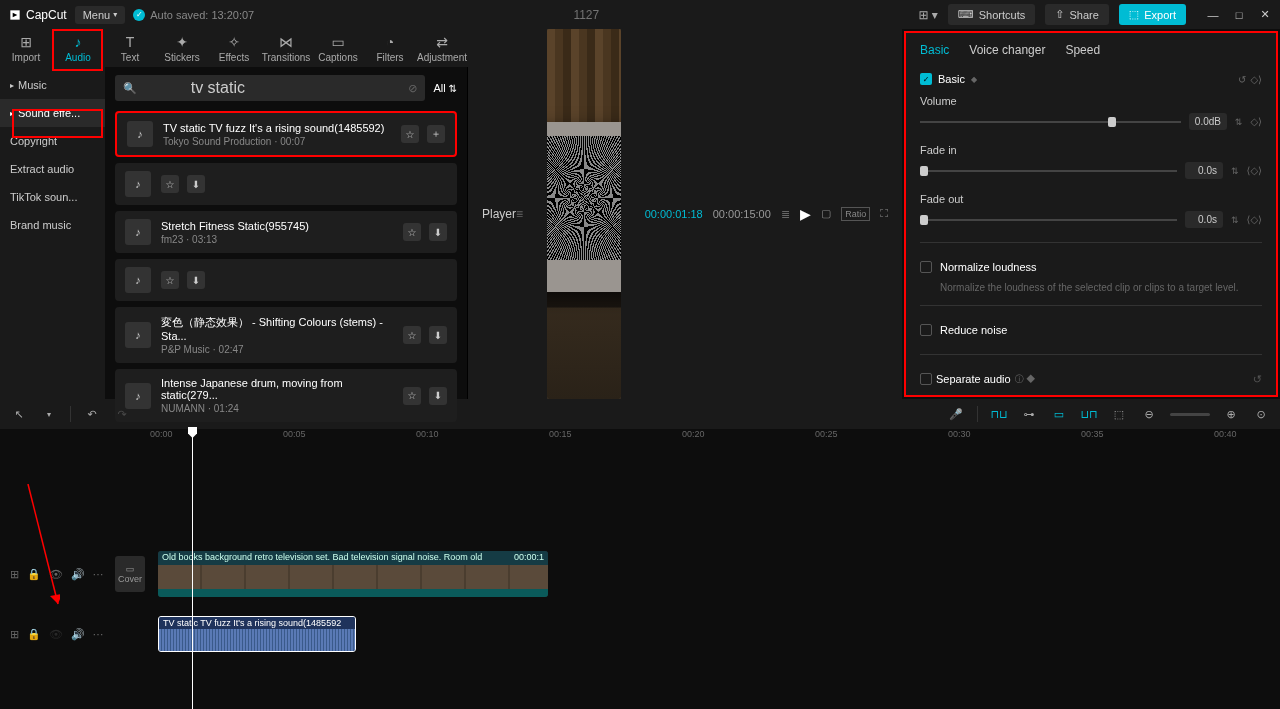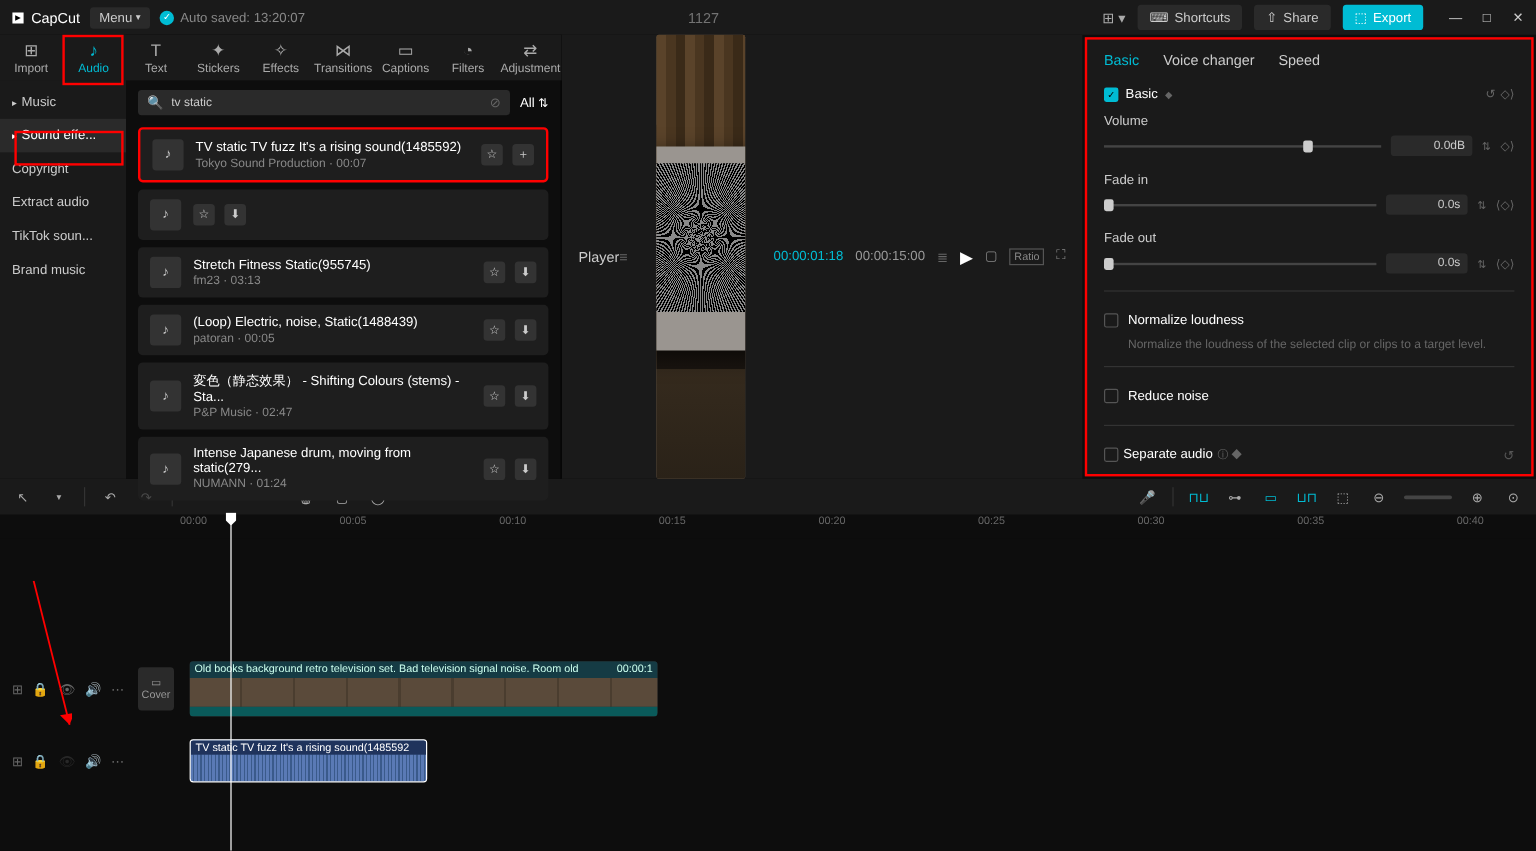--- a/index.html
+++ b/index.html
@@ -22,21 +22,21 @@
 .tab-item { flex: none; width: 52px; display: flex; flex-direction: column; align-items: center; justify-content: center; gap: 2px; font-size: 10px; color: #aaa; cursor: pointer; }
 .tab-item.active { color: #00bcd4; }
 .tab-icon { font-size: 14px; }
 .sidebar-fixed { width: 105px; background: #1a1a1a; padding-top: 42px; }
 .sidebar-item { padding: 8px 10px; font-size: 11px; color: #ccc; cursor: pointer; display: flex; align-items: center; gap: 4px; }
 .sidebar-item.active { background: #2a2a2a; color: #fff; }
 
 .content-area { flex: 1; background: #0d0d0d; padding-top: 42px; }
 .search-row { display: flex; align-items: center; padding: 4px 10px; gap: 8px; }
 .search-box { flex: 1; background: #2a2a2a; border-radius: 3px; padding: 4px 8px; display: flex; align-items: center; gap: 6px; color: #888; }
-.search-box input { background: transparent; border: none; outline: none; color: #ccc; flex: 1; font-size: 10px; }
+.search-box input { background: transparent; border: none; outline: none; color: #ccc; flex: 1; font-size: 16px; margin-left: 48px; }
 .all-btn { color: #fff; font-size: 11px; display: flex; align-items: center; gap: 3px; }
 
 .sound-list { padding: 6px 10px; }
 .sound-item { background: #1e1e1e; border-radius: 4px; padding: 8px 10px; margin-bottom: 6px; display: flex; align-items: center; gap: 10px; }
 .sound-item.highlighted { border: 2px solid red; }
 .sound-icon { width: 26px; height: 26px; background: #333; border-radius: 3px; display: flex; align-items: center; justify-content: center; }
 .sound-info { flex: 1; }
 .sound-title { color: #fff; font-size: 11px; font-weight: 500; }
 .sound-meta { color: #888; font-size: 10px; margin-top: 2px; }
 .sound-actions { display: flex; gap: 8px; }
@@ -63,21 +63,21 @@
 .rp-tab { font-size: 12px; color: #ccc; cursor: pointer; }
 .rp-tab.active { color: #00bcd4; }
 .rp-section { padding: 6px 14px; }
 .rp-header { display: flex; align-items: center; gap: 6px; margin-bottom: 10px; }
 .rp-check { width: 12px; height: 12px; background: #00bcd4; border-radius: 2px; display: flex; align-items: center; justify-content: center; font-size: 8px; color: #000; }
 .rp-row { margin-bottom: 14px; }
 .rp-label { font-size: 11px; color: #ccc; margin-bottom: 6px; }
 .rp-slider-row { display: flex; align-items: center; gap: 8px; }
 .rp-slider { flex: 1; height: 2px; background: #444; position: relative; }
 .rp-thumb { position: absolute; top: -4px; width: 8px; height: 10px; background: #ccc; border-radius: 2px; }
-.rp-value { width: 68px; background: #2a2a2a; padding: 3px 6px; border-radius: 3px; font-size: 10px; color: #ccc; text-align: right; }
+.rp-value { width: 38px; background: #2a2a2a; padding: 3px 6px; border-radius: 3px; font-size: 10px; color: #ccc; text-align: right; }
 .rp-icons { display: flex; gap: 4px; color: #666; font-size: 10px; }
 .rp-divider { height: 1px; background: #333; margin: 12px 0; }
 .rp-option { display: flex; align-items: center; gap: 8px; padding: 6px 0; }
 .rp-cbox { width: 12px; height: 12px; border: 1px solid #555; border-radius: 2px; }
 .rp-desc { color: #666; font-size: 10px; margin-top: 3px; margin-left: 20px; }
 
 .timeline-area { height: 310px; background: #0d0d0d; }
 .tl-toolbar { height: 30px; background: #1a1a1a; display: flex; align-items: center; padding: 0 10px; gap: 12px; }
 .tl-tool { width: 18px; height: 18px; display: flex; align-items: center; justify-content: center; color: #aaa; }
 .tl-divider { width: 1px; height: 16px; background: #333; }
@@ -257,24 +257,20 @@
               <div class="sound-title">Stretch Fitness Static(955745)</div>
               <div class="sound-meta">fm23 · 03:13</div>
             </div>
           <div class="sound-actions">
               <div class="sound-action-btn">☆</div>
               <div class="sound-action-btn">⬇</div>
             </div>
         </div>
         <div class="sound-item">
           <div class="sound-icon">♪</div>
-          <div class="sound-info">
-              <div class="sound-title">(Loop) Electric, noise, Static(1488439)</div>
-              <div class="sound-meta">patoran · 00:05</div>
-            </div>
           <div class="sound-actions">
               <div class="sound-action-btn">☆</div>
               <div class="sound-action-btn">⬇</div>
             </div>
         </div>
         <div class="sound-item">
           <div class="sound-icon">♪</div>
           <div class="sound-info">
               <div class="sound-title">変色（静态效果） - Shifting Colours (stems) - Sta...</div>
               <div class="sound-meta">P&amp;P Music · 02:47</div>

